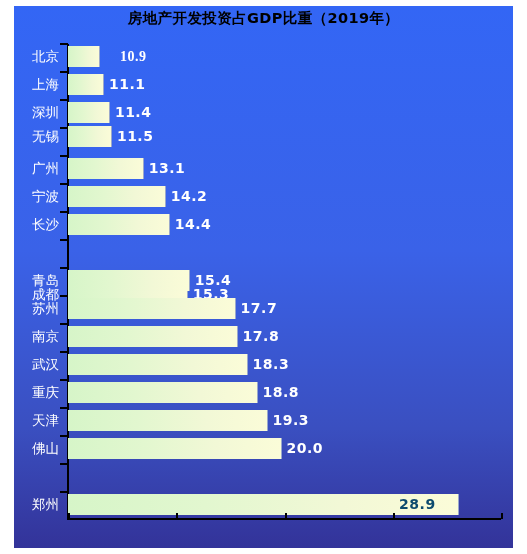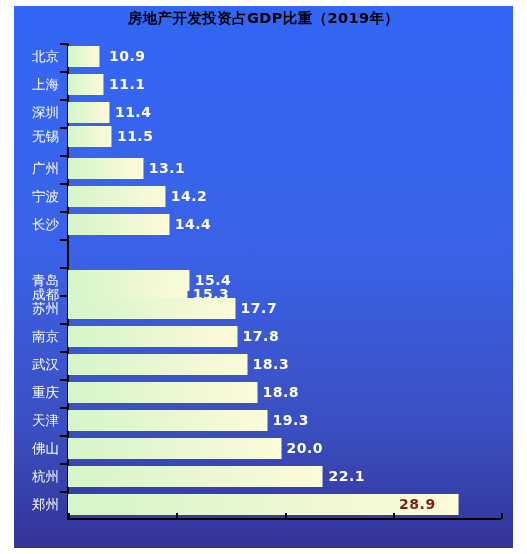--- a/index.html
+++ b/index.html
@@ -97,39 +97,39 @@
   .val-label {
     position: absolute;
     color: #ffffff;
     font-size: 14px;
     font-weight: bold;
     line-height: 21px;
     white-space: nowrap;
     letter-spacing: 0.5px;
   }
   .val-label.inside {
-    color: #7f1d1d;
+    color: #0c4a6e;
   }
 </style>
 </head>
 <body>
 
 <div id="chart-root">
 
   <div class="plot-bg"></div>
 
   <div class="chart-title">房地产开发投资占GDP比重（2019年）</div>
 
   <div class="plot-area" id="plot-area">
     <div class="y-axis-line"></div>
     <div class="x-axis-line"></div>
   <div class="row" style="top: 46px; height: 21px;">
         <div class="cat-label">北京</div>
         <div class="bar" style="width: 31.9263px;"></div>
-        <div class="val-label" style="left: 109px;">10.9</div>
+        <div class="val-label" style="left: 120px; font-family: Liberation Serif, serif;">10.9</div>
       </div>
       <div class="y-tick" style="top: 43px;"></div>
       <div class="row" style="top: 74px; height: 21px;">
         <div class="cat-label">上海</div>
         <div class="bar" style="width: 35.9171px;"></div>
         <div class="val-label" style="left: 108.917px;">11.1</div>
       </div>
       <div class="y-tick" style="top: 71px;"></div>
       <div class="row" style="top: 102px; height: 21px;">
         <div class="cat-label">深圳</div>
@@ -202,25 +202,20 @@
         <div class="bar" style="width: 199.539px;"></div>
         <div class="val-label" style="left: 272.539px;">19.3</div>
       </div>
       <div class="y-tick" style="top: 407px;"></div>
       <div class="row" style="top: 438px; height: 21px;">
         <div class="cat-label">佛山</div>
         <div class="bar" style="width: 213.507px;"></div>
         <div class="val-label" style="left: 286.507px;">20.0</div>
       </div>
       <div class="y-tick" style="top: 435px;"></div>
-      <div class="row" style="top: 466px; height: 21px;">
-        <div class="cat-label">杭州</div>
-        <div class="bar" style="width: 255.41px;"></div>
-        <div class="val-label" style="left: 328.41px;">22.1</div>
-      </div>
       <div class="y-tick" style="top: 463px;"></div>
       <div class="row" style="top: 494px; height: 30px;">
         <div class="cat-label">郑州</div>
         <div class="bar" style="width: 391.097px;"></div>
         <div class="val-label inside" style="left: 399.097px;">28.9</div>
       </div>
       <div class="y-tick" style="top: 491px;"></div>
       <div class="x-tick" style="left: 68px;"></div>
       <div class="x-tick" style="left: 176.25px;"></div>
       <div class="x-tick" style="left: 284.5px;"></div>

